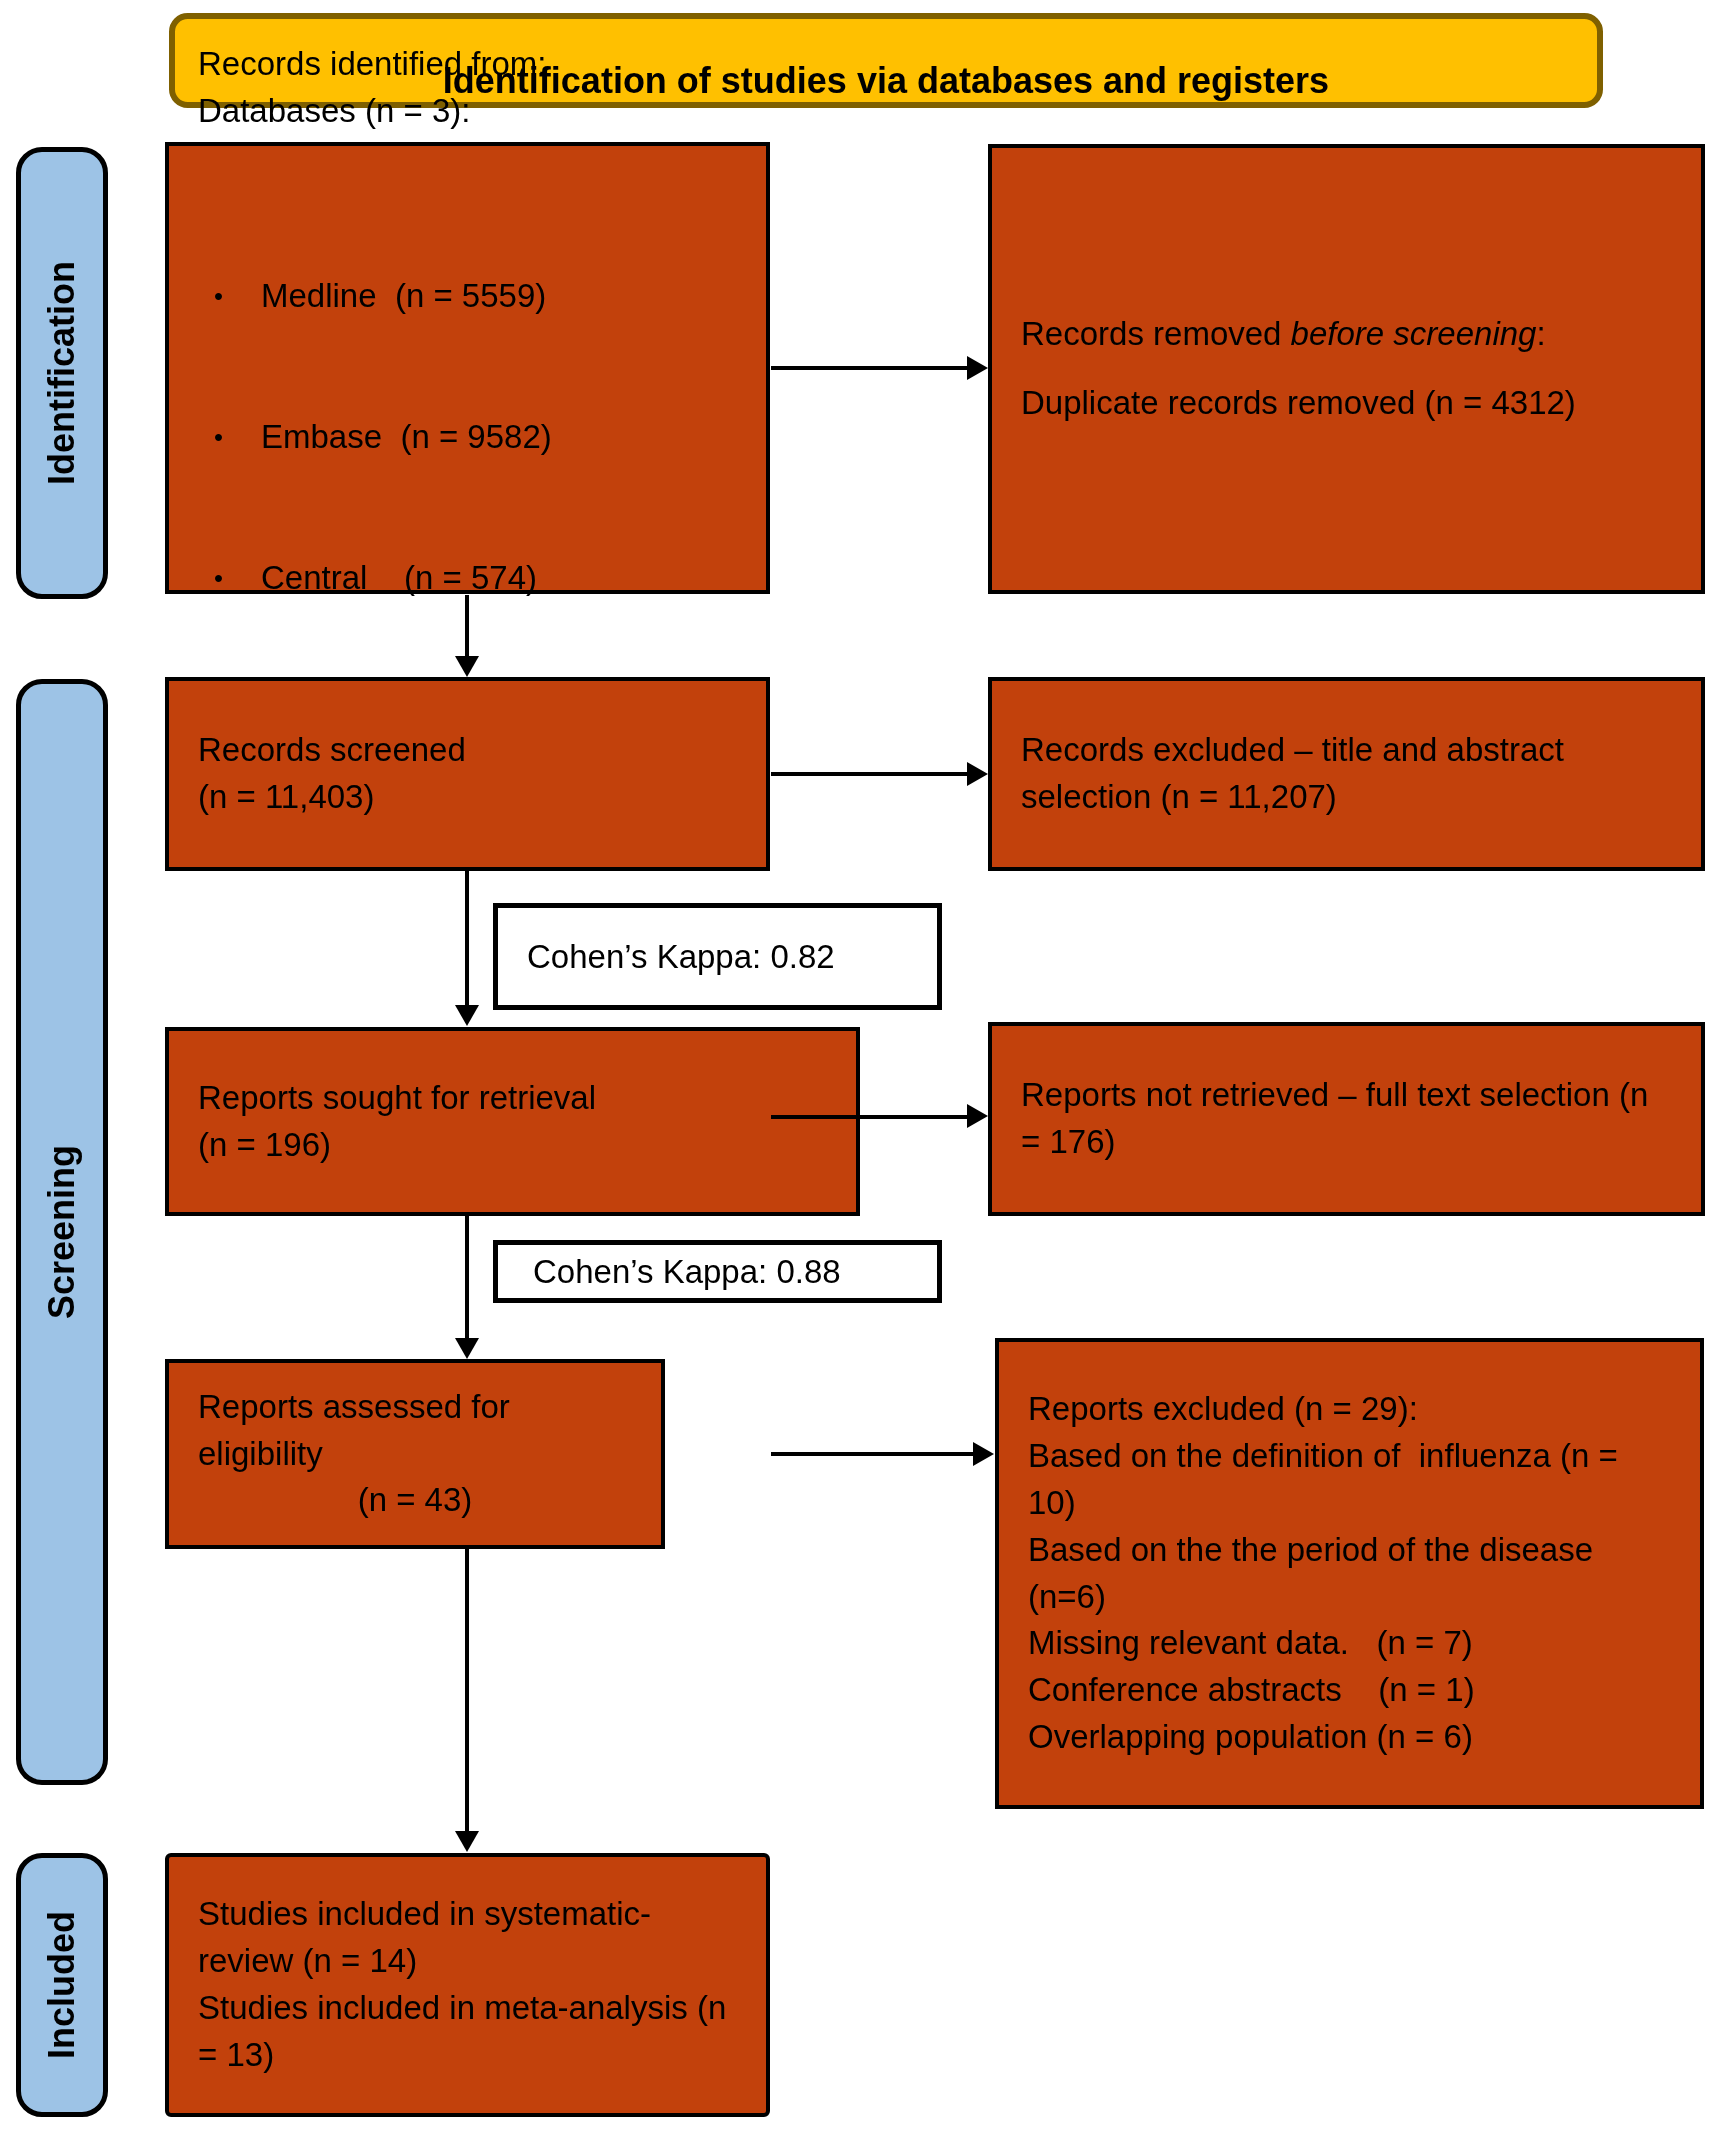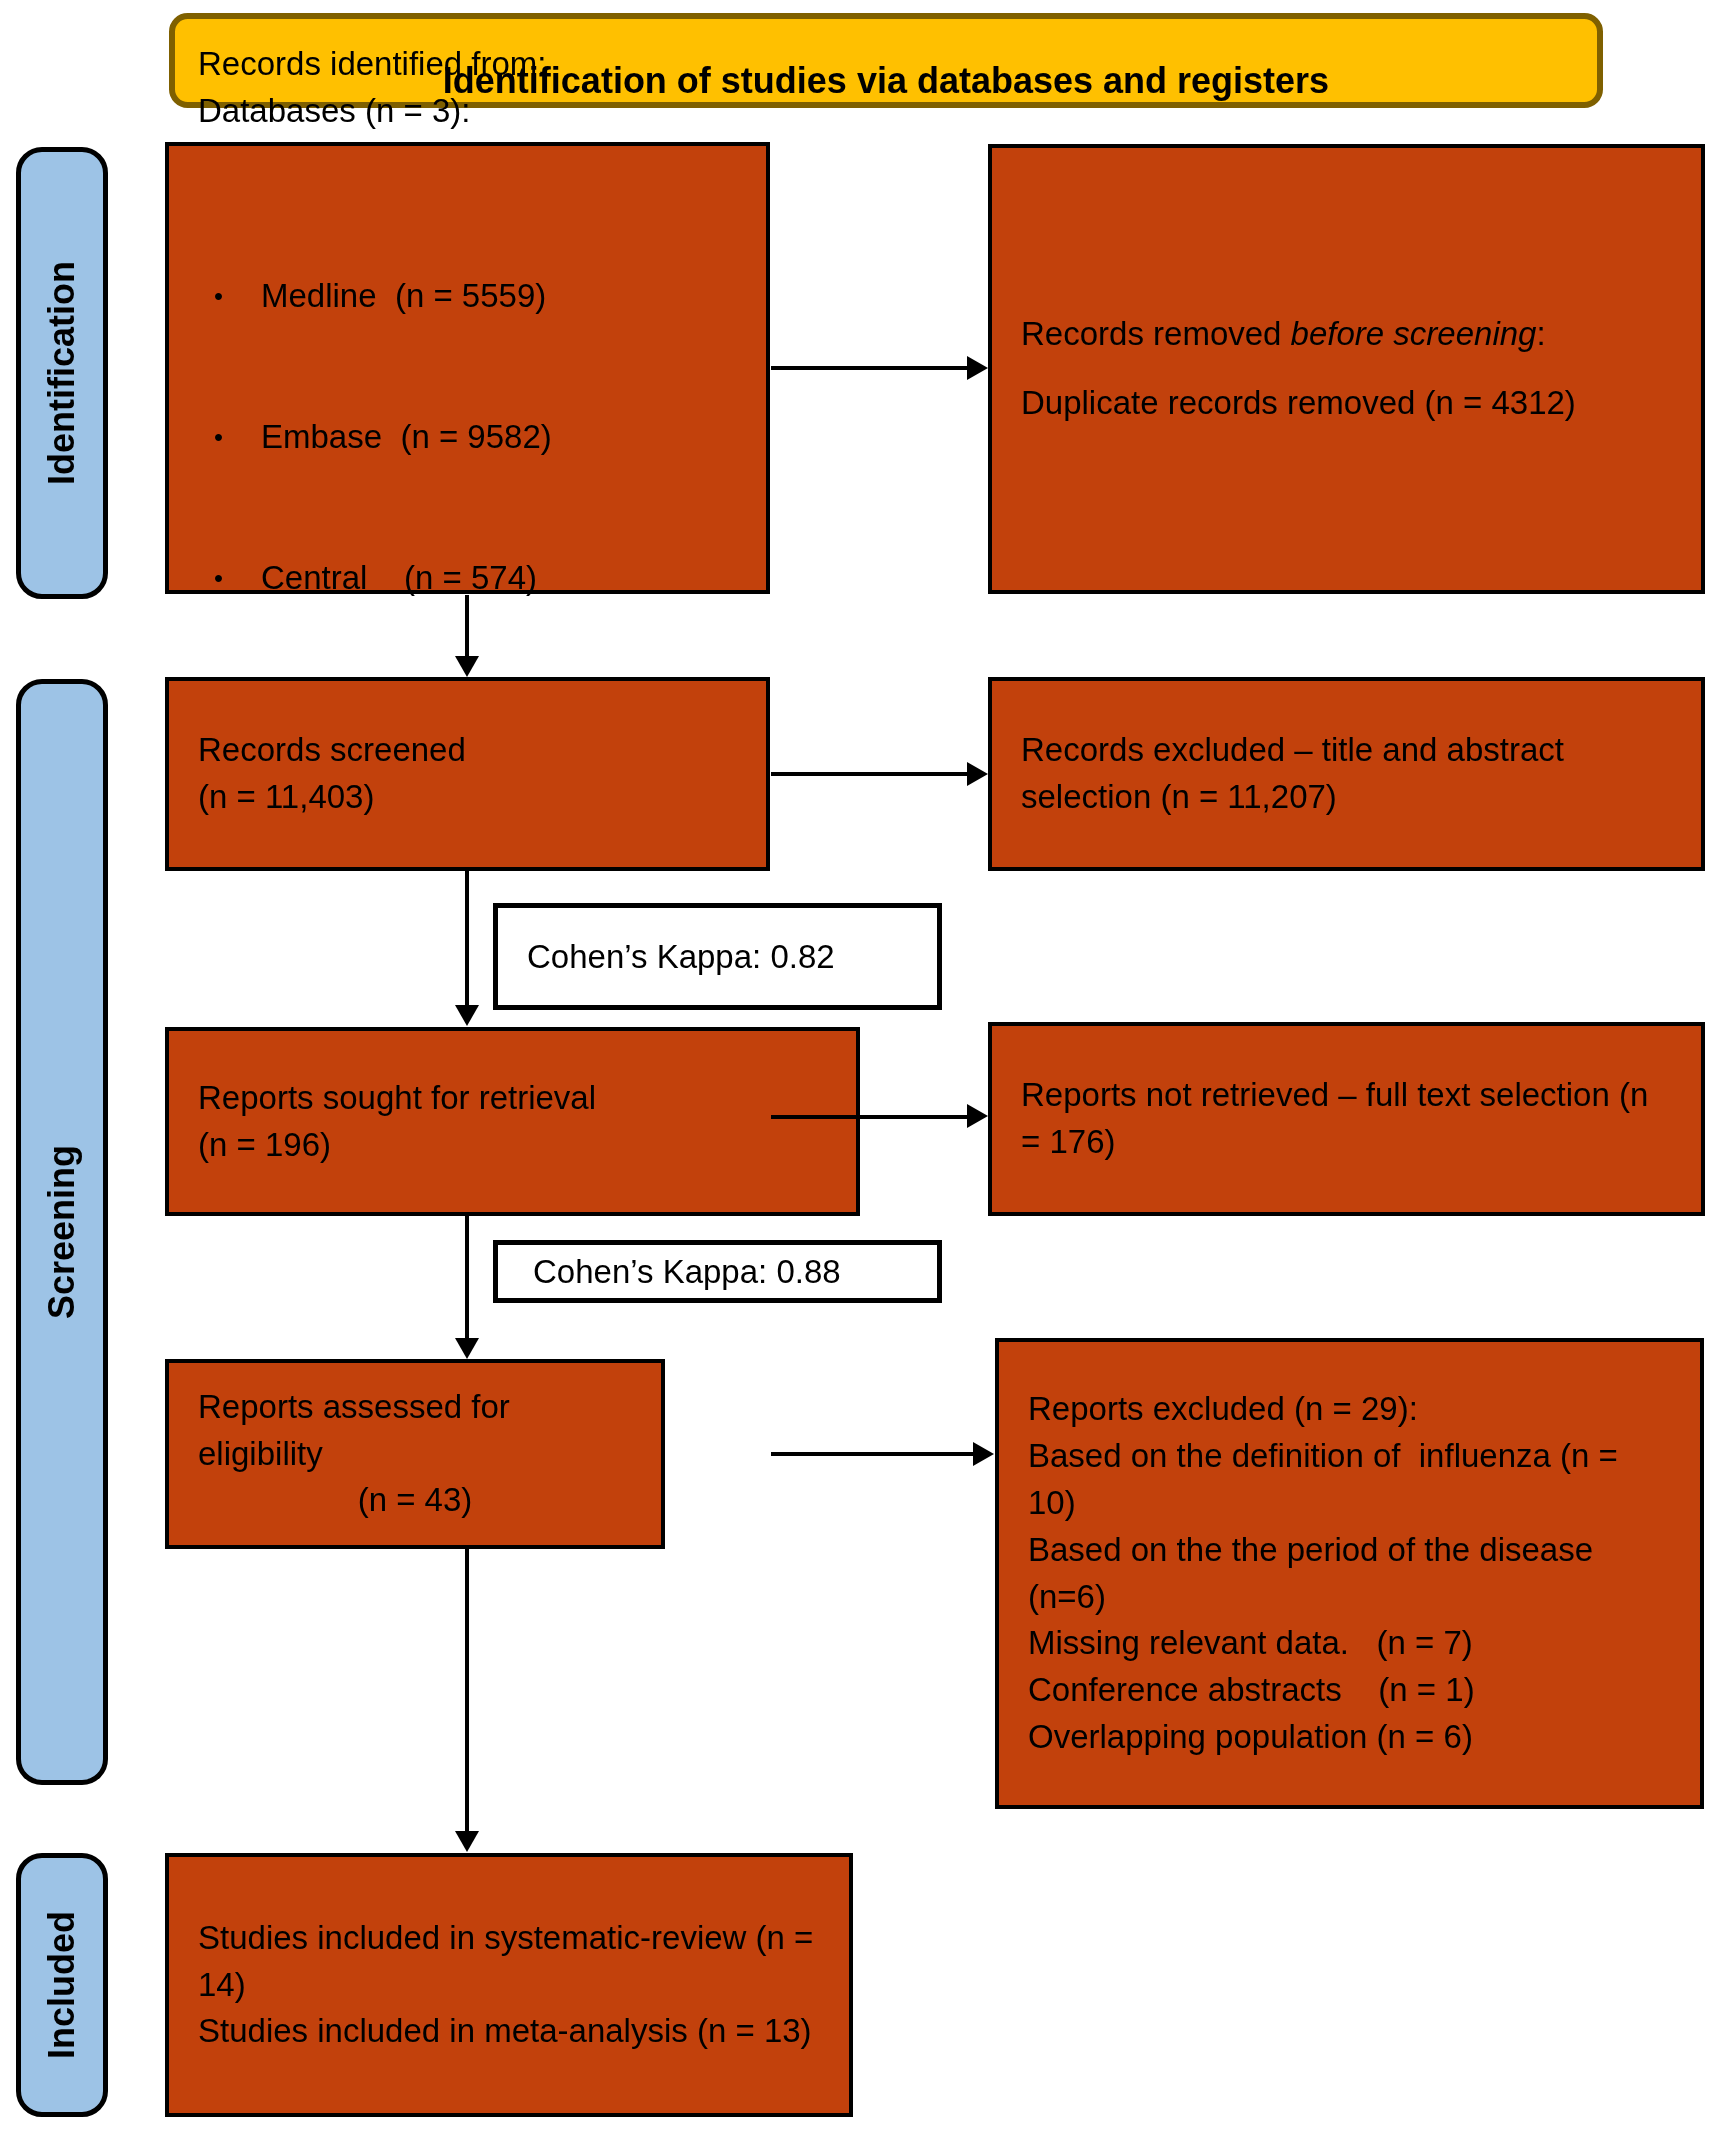--- a/index.html
+++ b/index.html
@@ -28,21 +28,21 @@
 
   .box {
     position:absolute; background:#c2410c; border:4.3px solid #000; box-sizing:border-box;
     display:flex; flex-direction:column; justify-content:center;
     padding:21.5px 29px; font-size:33px; line-height:1.42; white-space:pre-wrap;
   }
   .box-records-identified { left:165px;  top:142px;  width:605px; height:452px; }
   .box-records-screened   { left:165px;  top:677px;  width:605px; height:194px; }
   .box-reports-sought     { left:165px;  top:1027px; width:695px; height:189px; }
   .box-reports-assessed   { left:165px;  top:1359px; width:500px; height:190px;align-items:center; }
-  .box-studies-included   { left:165px;  top:1853px; width:688px; height:264px; }
+  .box-studies-included   { left:165px;  top:1853px; width:605px; height:264px;border-radius:6px; }
   .box-records-removed    { left:988px; top:144px;  width:717px; height:450px; }
   .box-records-excluded   { left:988px; top:677px;  width:717px; height:194px; }
   .box-reports-not-retr   { left:988px; top:1022px; width:717px; height:194px; }
   .box-reports-excluded   { left:995px; top:1338px; width:709px; height:471px; }
 
   .kappa {
     position:absolute; left:493px; width:449px; background:#fff;
     border:5.7px solid #000; box-sizing:border-box;
     display:flex; align-items:center; padding:0 29px;
     font-size:33px; white-space:pre-wrap;

